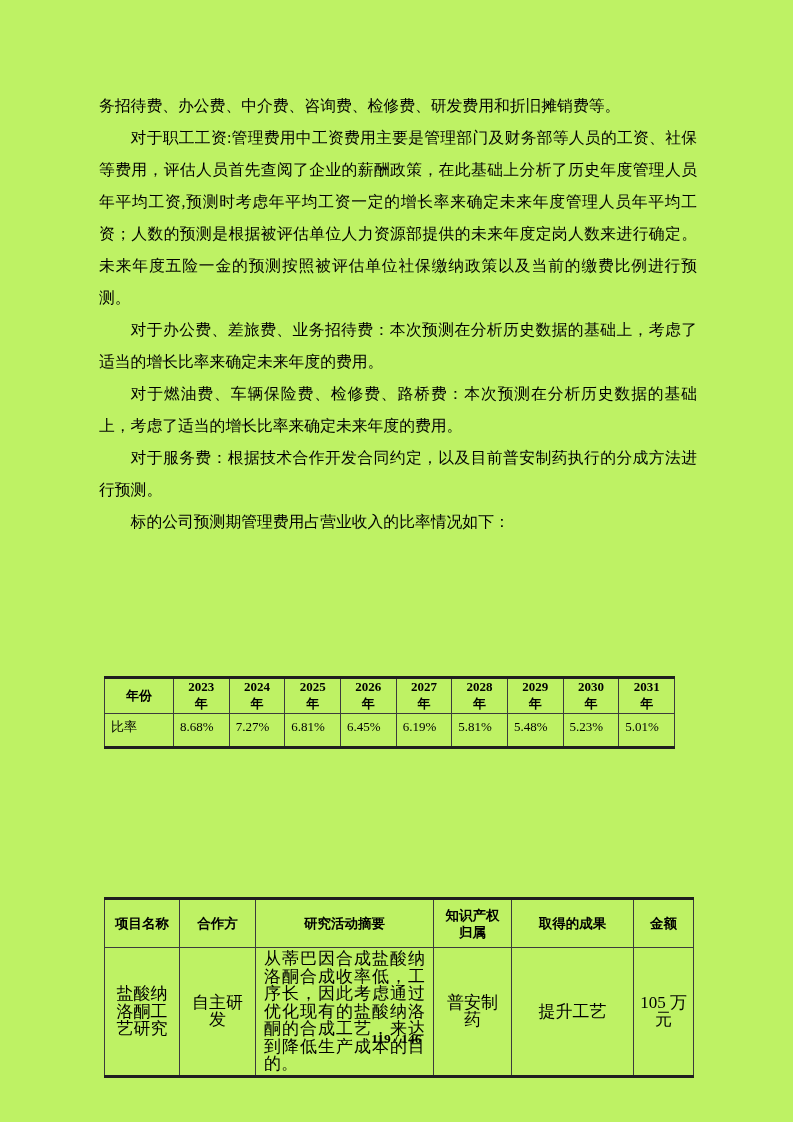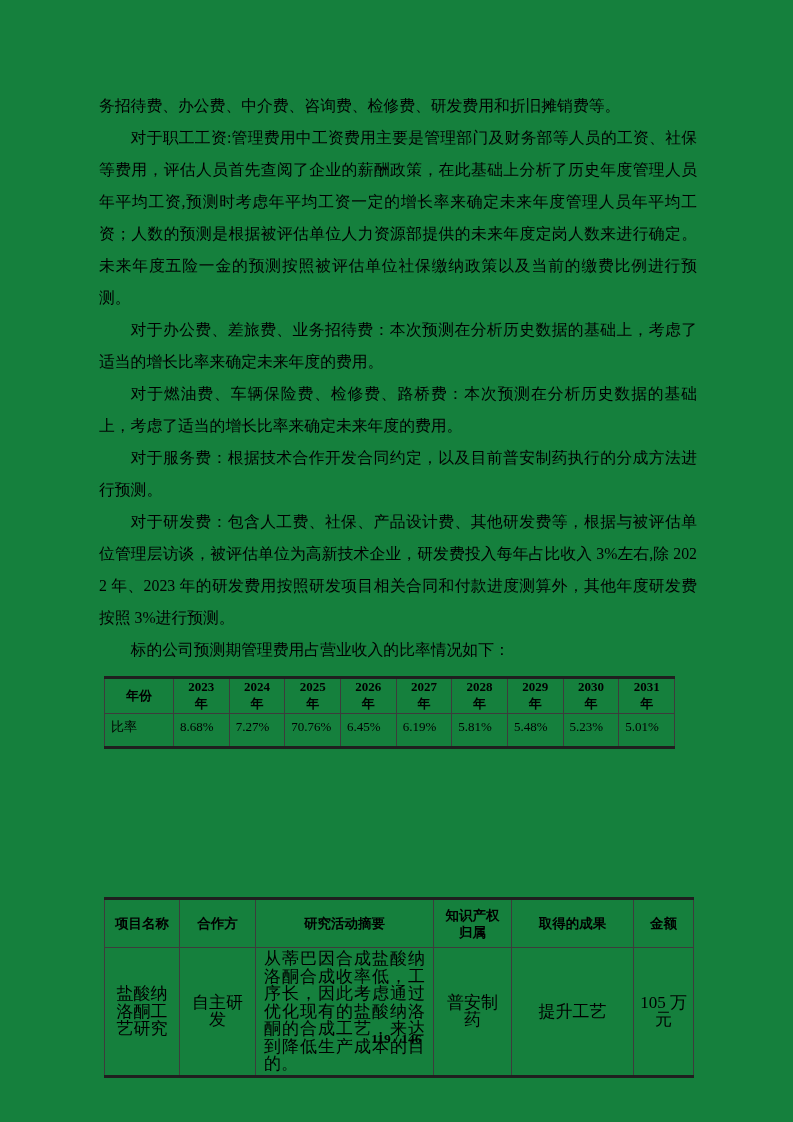--- a/index.html
+++ b/index.html
@@ -1,19 +1,19 @@
 <!DOCTYPE html>
 <html><head>
 <meta charset="utf-8">
 <style>
   html,body{margin:0;padding:0;background:#ffffff;}
   .page{
     position:relative;
     width:793px;height:1122px;
-    background:#15803d;
+    background:#bef264;
     color:#000;
     font-family:"Liberation Serif","DejaVu Serif",serif;
     overflow:hidden;
   }
   .text-block{position:absolute;left:99px;width:598px;}
   #block1{top:90px;}
   #block2{top:740px;}
   p.body{
     margin:0;
     font-size:15.8px;
@@ -68,21 +68,20 @@
 <body>
 
 <div class="page">
 
   <div class="text-block" id="block1">
     <p class="body">务招待费、办公费、中介费、咨询费、检修费、研发费用和折旧摊销费等。</p>
     <p class="body indent">对于职工工资:管理费用中工资费用主要是管理部门及财务部等人员的工资、社保等费用，评估人员首先查阅了企业的薪酬政策，在此基础上分析了历史年度管理人员年平均工资,预测时考虑年平均工资一定的增长率来确定未来年度管理人员年平均工资；人数的预测是根据被评估单位人力资源部提供的未来年度定岗人数来进行确定。未来年度五险一金的预测按照被评估单位社保缴纳政策以及当前的缴费比例进行预测。</p>
     <p class="body indent">对于办公费、差旅费、业务招待费：本次预测在分析历史数据的基础上，考虑了适当的增长比率来确定未来年度的费用。</p>
     <p class="body indent">对于燃油费、车辆保险费、检修费、路桥费：本次预测在分析历史数据的基础上，考虑了适当的增长比率来确定未来年度的费用。</p>
     <p class="body indent">对于服务费：根据技术合作开发合同约定，以及目前普安制药执行的分成方法进行预测。</p>
-    <p class="body indent">对于研发费：包含人工费、社保、产品设计费、其他研发费等，根据与被评估单位管理层访谈，被评估单位为高新技术企业，研发费投入每年占比收入 3%左右,除 2022 年、2023 年的研发费用按照研发项目相关合同和付款进度测算外，其他年度研发费按照 3%进行预测。</p>
     <p class="body indent">标的公司预测期管理费用占营业收入的比率情况如下：</p>
   </div>
 
   <table class="doc" id="ratio-table">
     <colgroup>
       <col style="width:69px">
       <col>
         <col>
         <col>
         <col>
@@ -102,21 +101,21 @@
       <th>2027 年</th>
       <th>2028 年</th>
       <th>2029 年</th>
       <th>2030 年</th>
       <th>2031 年</th>
     </tr>
     <tr>
       <td>比率</td>
       <td>8.68%</td>
       <td>7.27%</td>
-      <td>70.76%</td>
+      <td>6.81%</td>
       <td>6.45%</td>
       <td>6.19%</td>
       <td>5.81%</td>
       <td>5.48%</td>
       <td>5.23%</td>
       <td>5.01%</td>
     </tr>
   </tbody>
     </table>
 

